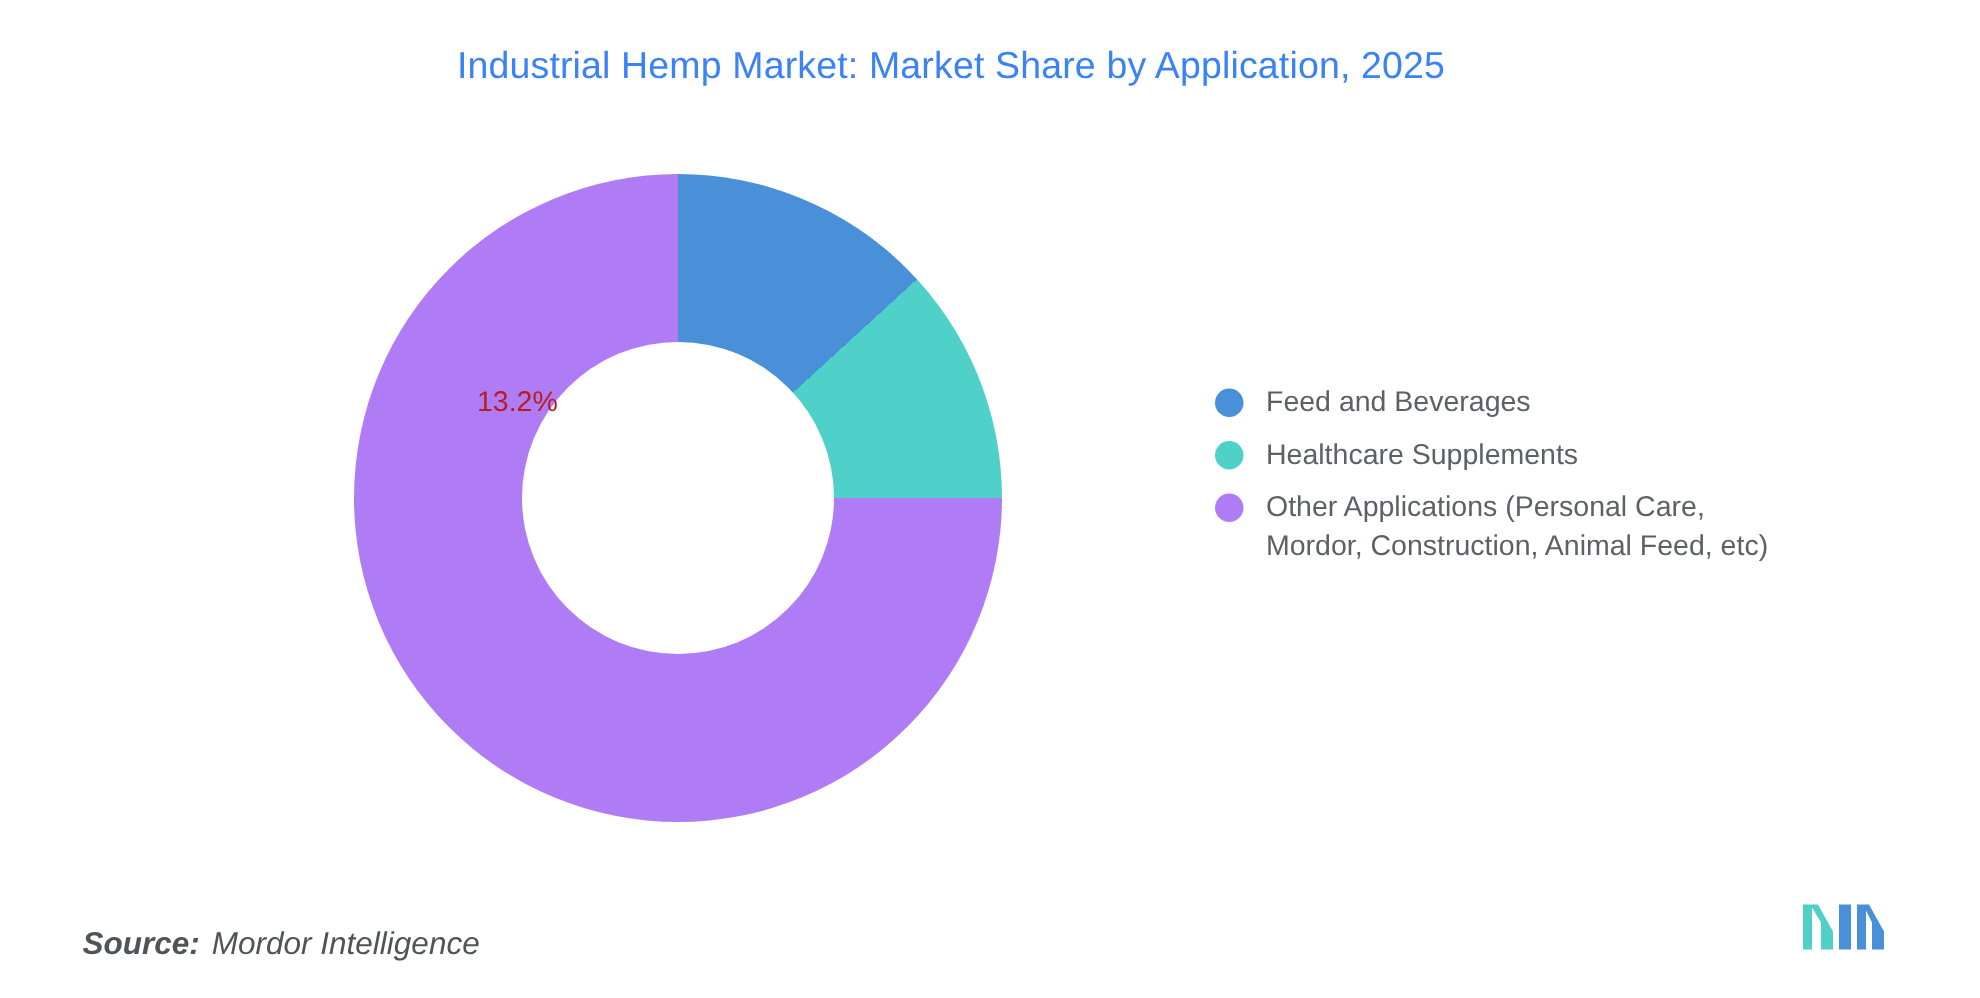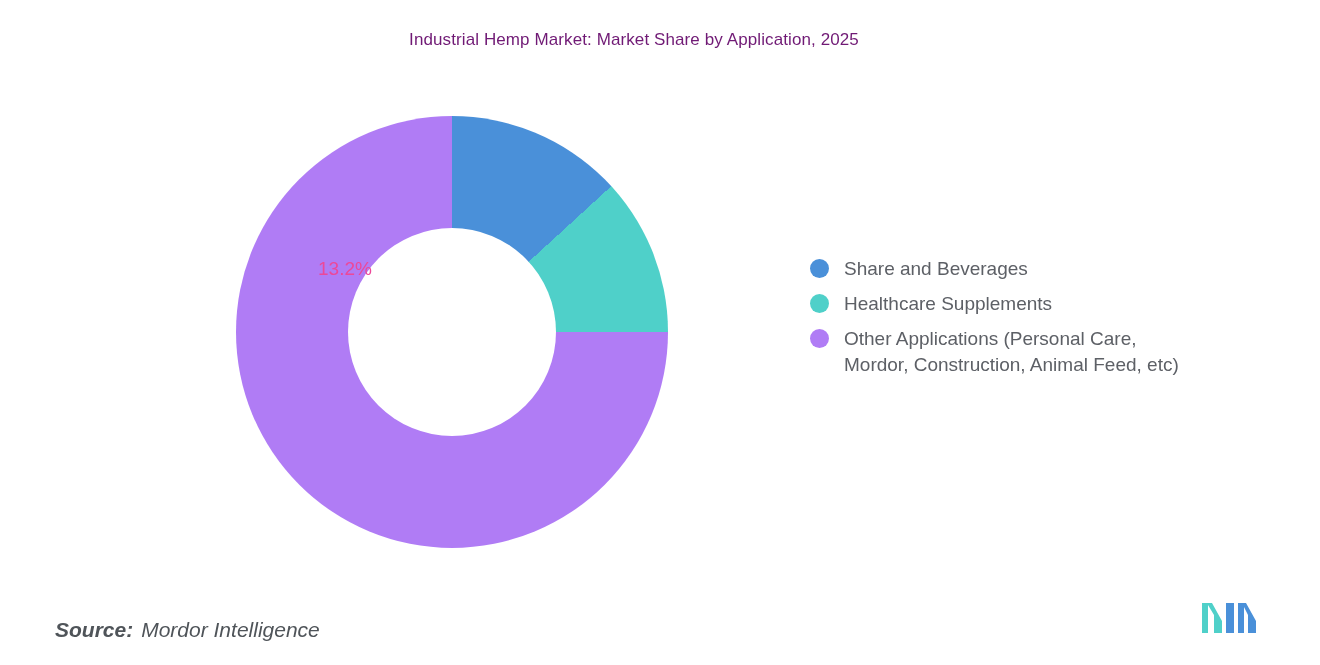--- a/index.html
+++ b/index.html
@@ -14,22 +14,22 @@
     color: #555a60;
     overflow: hidden;
     position: relative;
   }
   .chart-title {
     position: absolute;
     top: 30px;
     left: 0;
     width: 1268px;
     text-align: center;
-    font-size: 17px;
-    color: #701a75;
+    font-size: 25px;
+    color: #3b82f6;
     letter-spacing: 0.1px;
     font-weight: 400;
   }
   .donut-wrap {
     position: absolute;
     left: 236px;
     top: 116px;
     width: 432px;
     height: 432px;
   }
@@ -46,21 +46,21 @@
     width: 208px;
     height: 208px;
     border-radius: 50%;
     background: #ffffff;
   }
   .slice-label {
     position: absolute;
     left: 318px;
     top: 258px;
     font-size: 19px;
-    color: #ec4899;
+    color: #b91c1c;
     white-space: nowrap;
   }
   .legend {
     position: absolute;
     left: 810px;
     top: 256px;
     width: 470px;
   }
   .legend-row {
     display: flex;
@@ -112,21 +112,21 @@
 <div class="donut-wrap">
   <div class="donut" id="donut" style="background: conic-gradient(rgb(74, 144, 217) 0deg, rgb(74, 144, 217) 47.52deg, rgb(79, 208, 201) 47.52deg, rgb(79, 208, 201) 90deg, rgb(176, 124, 245) 90deg, rgb(176, 124, 245) 360deg);"></div>
   <div class="donut-hole"></div>
 </div>
 
 <div class="slice-label">13.2%</div>
 
 <div class="legend">
   <div class="legend-row">
     <span class="legend-dot" id="dot0" style="background: rgb(74, 144, 217);"></span>
-    <span class="legend-text">Share and Beverages</span>
+    <span class="legend-text">Feed and Beverages</span>
   </div>
   <div class="legend-row">
     <span class="legend-dot" id="dot1" style="background: rgb(79, 208, 201);"></span>
     <span class="legend-text">Healthcare Supplements</span>
   </div>
   <div class="legend-row">
     <span class="legend-dot" id="dot2" style="background: rgb(176, 124, 245);"></span>
     <span class="legend-text">Other Applications (Personal Care,
 Mordor, Construction, Animal Feed, etc)</span>
   </div>

